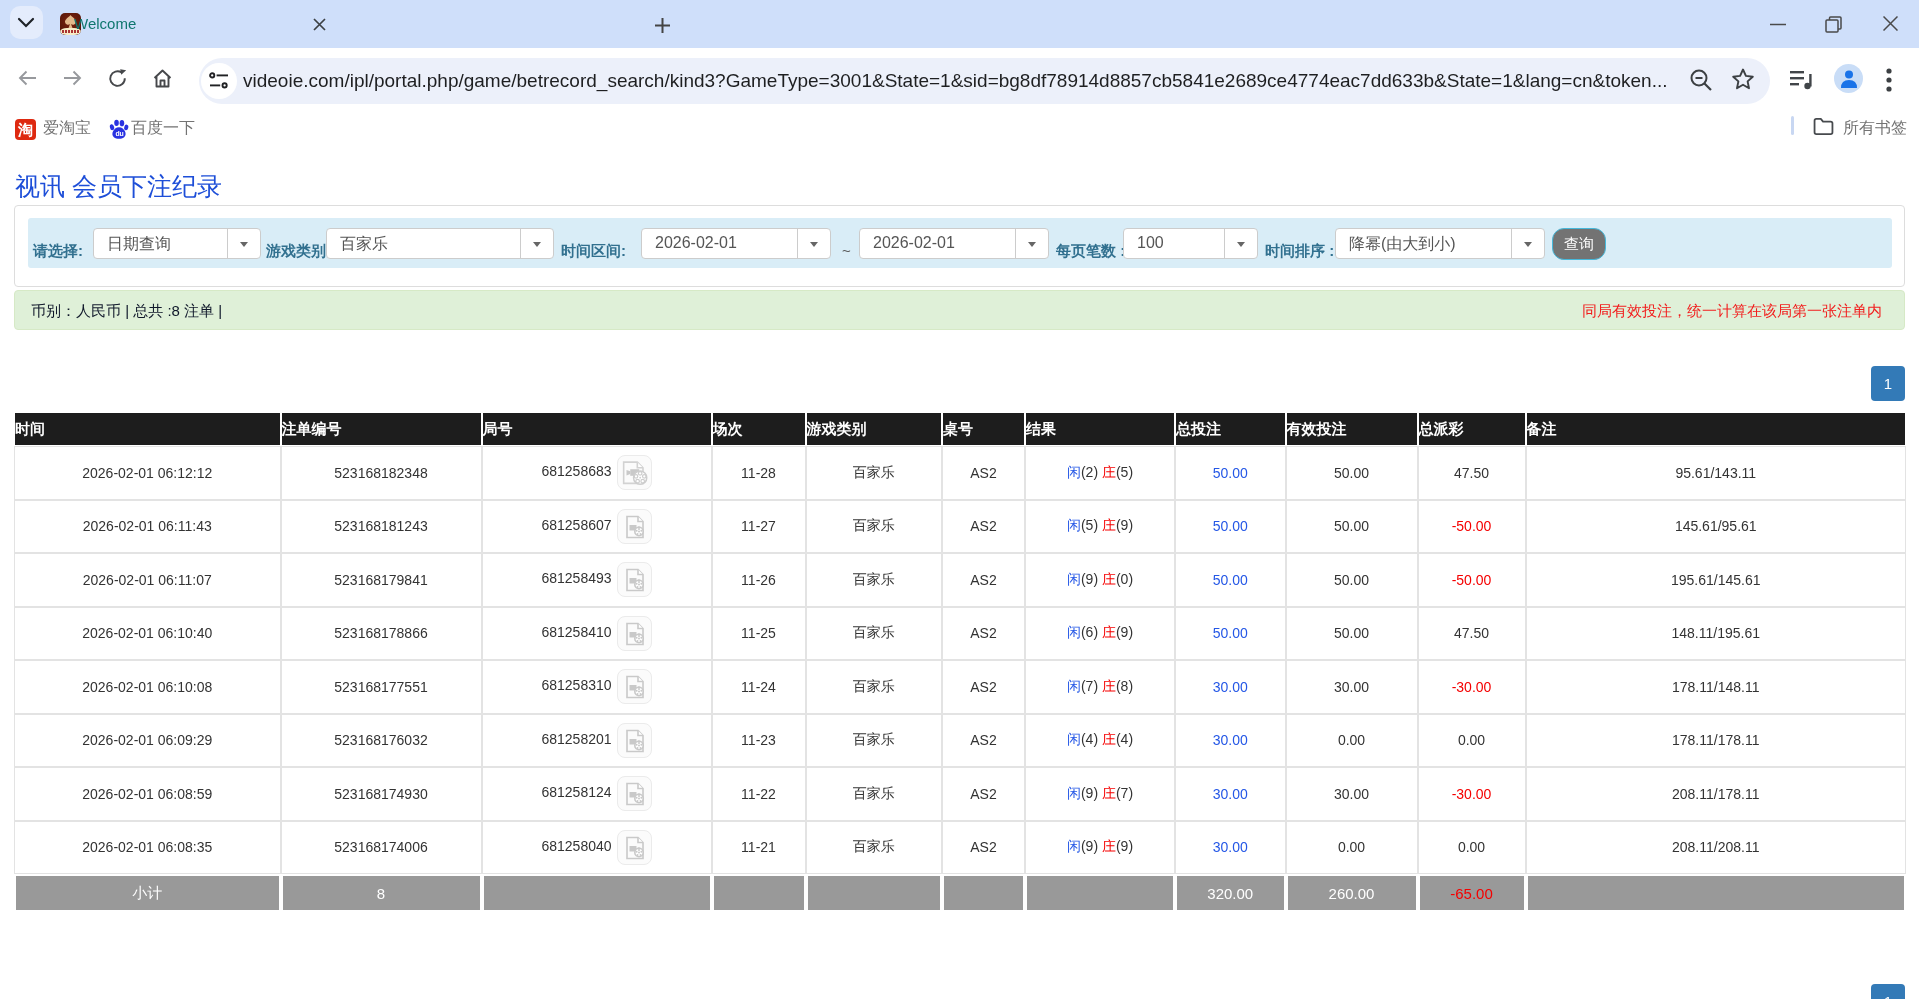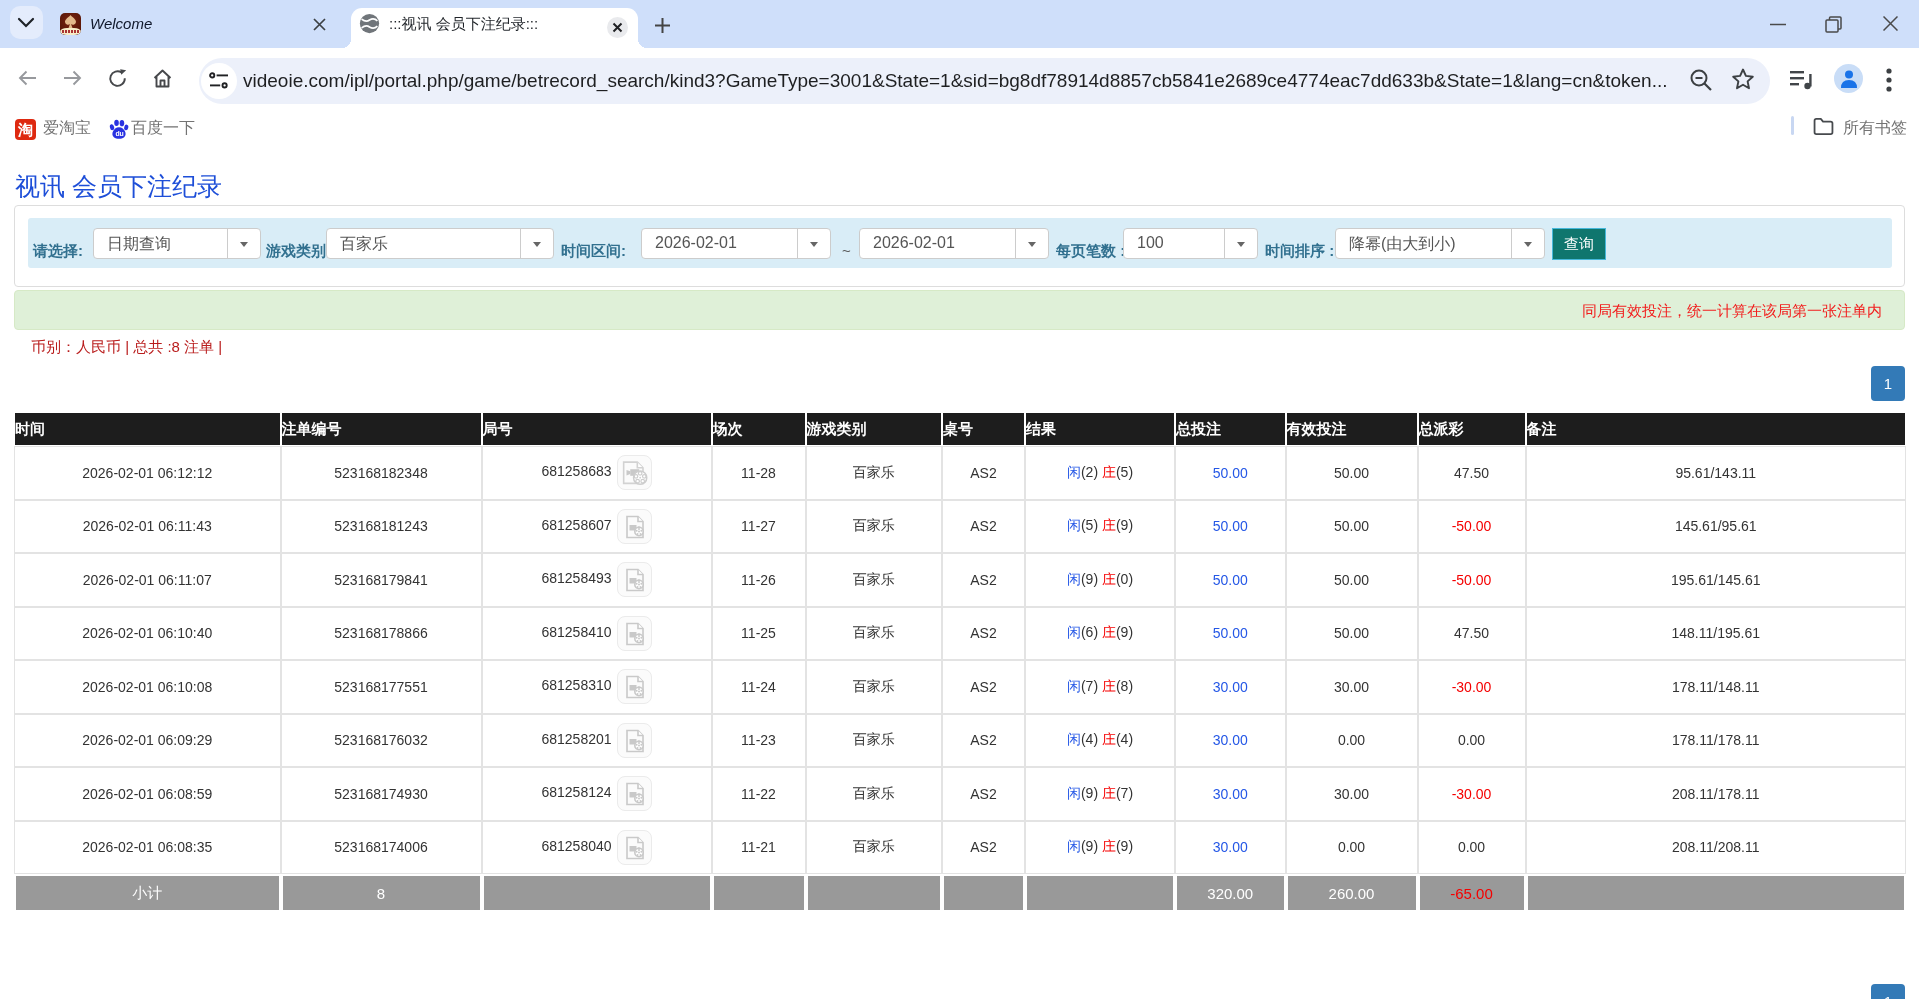--- a/index.html
+++ b/index.html
@@ -6,21 +6,21 @@
 html,body { width:1919px; height:999px; overflow:hidden; background:#fff;
   font-family:"Liberation Sans", sans-serif; }
 .abs { position:absolute; }
 
 
 #tabstrip { position:absolute; left:0; top:0; width:1919px; height:48px; background:#cfdffa; }
 #tabsearch { position:absolute; left:10px; top:6px; width:33px; height:33px; border-radius:10px; background:#e4ecfc; }
 #tab1icon { position:absolute; left:60px; top:13px; width:21px; height:22px; border-radius:5px;
   background:radial-gradient(circle at 50% 38%, #7a2410 0%, #611a0a 55%, #4f1205 100%); overflow:hidden; }
 #tab1icon .band { position:absolute; left:0; bottom:0; width:100%; height:7px; background:#f7edc8; border-radius:40%/60%; }
-#tab1 { position:absolute; left:90px; top:15px; font-size:15px; color:#0f172a;font-style:italic; }
+#tab1 { position:absolute; left:74px; top:15px; font-size:15px; color:#0f766e; }
 #activetab { position:absolute; left:351px; top:8px; width:287px; height:40px; background:#fff; border-radius:11px 11px 0 0; }
 #activetab:before, #activetab:after { content:""; position:absolute; bottom:0; width:9px; height:9px; }
 #activetab:before { left:-9px; background:radial-gradient(circle at 0 0, rgba(0,0,0,0) 9px, #fff 9px); }
 #activetab:after { right:-9px; background:radial-gradient(circle at 100% 0, rgba(0,0,0,0) 9px, #fff 9px); }
 #tab2title { position:absolute; left:38px; top:7px; font-size:15px; color:#1f2328; white-space:nowrap; }
 #tab2x { position:absolute; left:256px; top:9px; width:21px; height:21px; border-radius:50%; background:#e9eaed; }
 
 .winctl { stroke:#4a4a4a; stroke-width:1.5; fill:none; }
 
 
@@ -36,23 +36,23 @@
 
 
 #pagetitle { position:absolute; left:15px; top:170px; font-size:25px; color:#1d4ed8; }
 #filterpanel { position:absolute; left:14px; top:205px; width:1891px; height:82px; background:#fff; border:1px solid #ddd; border-radius:4px; }
 #filterbar { position:absolute; left:13px; top:12px; width:1864px; height:50px; background:#d9edf7; border-radius:3px; }
 .flabel { position:absolute; top:24px; font-size:15px; font-weight:bold; color:#31708f; white-space:nowrap; }
 .combo { position:absolute; top:10px; height:31px; background:#fff; border:1px solid #ccc; border-radius:4px; }
 .combo .txt { position:absolute; left:13px; top:5px; font-size:16px; color:#555; white-space:nowrap; }
 .combo .arr { position:absolute; right:0; top:0; bottom:0; width:33px; border-left:1px solid #ccc; }
 .combo .arr:after { content:""; position:absolute; left:12px; top:13px; border-left:4px solid transparent; border-right:4px solid transparent; border-top:5px solid #666; }
-#btnquery { position:absolute; left:1524px; top:10px; width:54px; height:32px; background:#0f766e; border:1px solid #46b8da; border-radius:0; color:#fff; font-size:15px; text-align:center; line-height:30px; }
+#btnquery { position:absolute; left:1524px; top:10px; width:54px; height:32px; background:#737373; border:1px solid #46b8da; border-radius:12px; color:#fff; font-size:15px; text-align:center; line-height:30px; }
 #greenbar { position:absolute; left:14px; top:290px; width:1891px; height:40px; background:#dff0d8; border:1px solid #d6e9c6; border-radius:4px; }
-#greenbar .left { position:absolute; left:16px; top:11px; font-size:15px; color:#b91c1c;margin-top:36px; }
+#greenbar .left { position:absolute; left:16px; top:11px; font-size:15px; color:#0f172a; }
 #greenbar .right { position:absolute; right:22px; top:11px; font-size:15px; color:#f21c1c; }
 .pag { position:absolute; width:34px; height:35px; background:#337ab7; border-radius:4px; color:#fff; font-size:15px; text-align:center; line-height:35px; }
 
 
 #bettable { position:absolute; left:14px; top:412px; border-collapse:separate; border-spacing:0; table-layout:fixed; }
 #bettable th { background:#1d1d1d; color:#fff; font-size:15px; font-weight:bold; height:34px; text-align:left; border:1px solid #fff; }
 #bettable td { text-align:center; font-size:14px; color:#333; background:#fff; height:53.5px; border:1px solid #e3e3e3; }
 #bettable tr.sum td { background:#999; color:#fff; font-size:15px; height:38px; border:2px solid #fff; }
 #bettable td.blue, .blue { color:#2457e6 !important; }
 #bettable td.red, .red { color:#f50000 !important; }
@@ -69,32 +69,20 @@
       <svg style="position:absolute;left:3px;top:2px" width="15" height="13" viewBox="0 0 15 13">
         <path d="M7.5 0 C9.5 2.5 13 4 13 7 a3 3 0 0 1 -5 2 l1.5 4 h-4 L7 9 a3 3 0 0 1 -5 -2 c0 -3 3.5 -4.5 5.5 -7z" fill="#e3b98b"></path>
       </svg>
       <div class="band"></div>
       <div style="position:absolute;left:2px;bottom:2px;width:17px;height:3px;background:repeating-linear-gradient(90deg,#a33 0 2px,#f7edc8 2px 3px)"></div>
     </div>
   <div id="tab1">Welcome</div>
   <svg class="abs" style="left:312px;top:17px" width="15" height="15" viewBox="0 0 15 15">
       <path d="M2 2 L13 13 M13 2 L2 13" stroke="#3c4043" stroke-width="1.7" fill="none"></path>
     </svg>
-  <div id="activetab">
-    <svg class="abs" style="left:8px;top:5px" width="21" height="21" viewBox="0 0 24 24">
-        <circle cx="12" cy="12" r="11" fill="#70757a"></circle>
-        <path d="M12 1 a11 11 0 0 0 0 22 a 5.5 8 0 0 1 0 -22z" fill="#5c6066" opacity="0"></path>
-        <path d="M3 7 q5 4 9 1 q5 -3 9 1 M3 17 q5 -4 9 -1 q5 3 9 -1" stroke="#fff" stroke-width="2" fill="none"></path>
-      </svg>
-    <div id="tab2title">:::视讯 会员下注纪录:::</div>
-    <div id="tab2x"></div>
-    <svg class="abs" style="left:261px;top:14px" width="11" height="11" viewBox="0 0 11 11">
-        <path d="M1.5 1.5 L9.5 9.5 M9.5 1.5 L1.5 9.5" stroke="#202124" stroke-width="2" fill="none"></path>
-      </svg>
-  </div>
   <svg class="abs" style="left:654px;top:17px" width="17" height="17" viewBox="0 0 17 17">
       <path d="M8.5 1 V16 M1 8.5 H16" stroke="#444" stroke-width="2" fill="none"></path>
     </svg>
   <svg class="abs" style="left:1770px;top:23px" width="16" height="3" viewBox="0 0 16 3">
       <path d="M0 1.5 H16" class="winctl"></path>
     </svg>
   <svg class="abs" style="left:1825px;top:16px" width="17" height="17" viewBox="0 0 17 17">
       <rect x="1" y="4" width="12" height="12" rx="1" class="winctl"></rect>
       <path d="M4.5 4 V2 q0 -1 1 -1 H15 q1 0 1 1 V12 q0 1 -1 1 h-2" class="winctl"></path>
     </svg>

